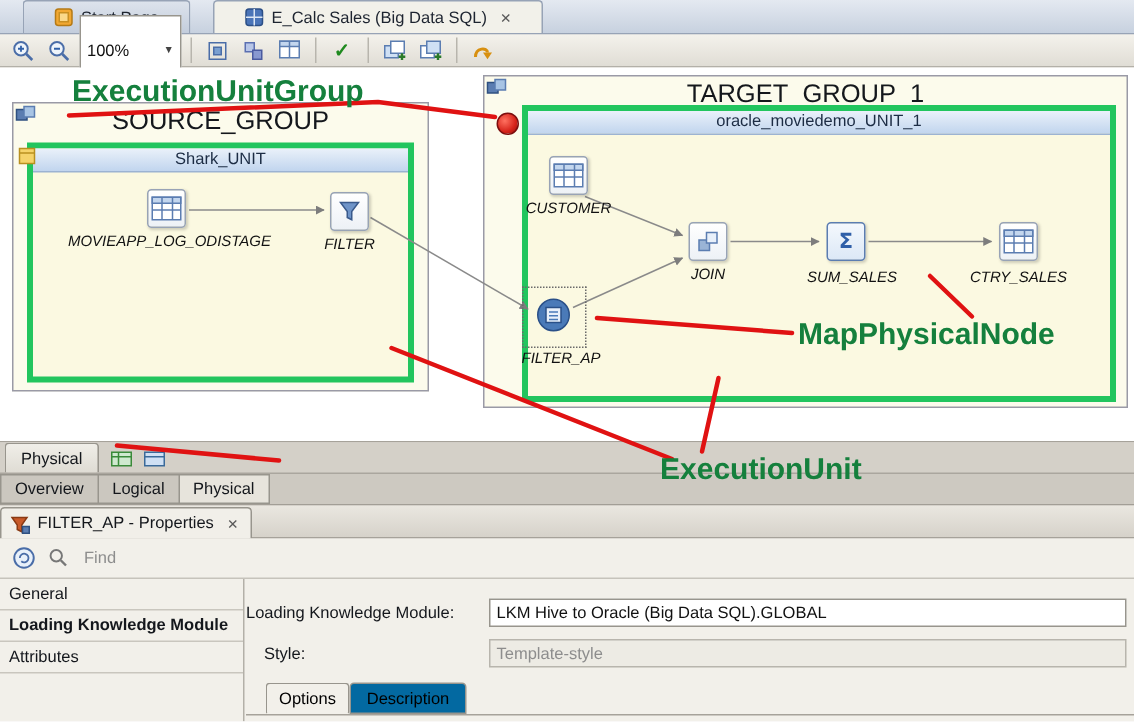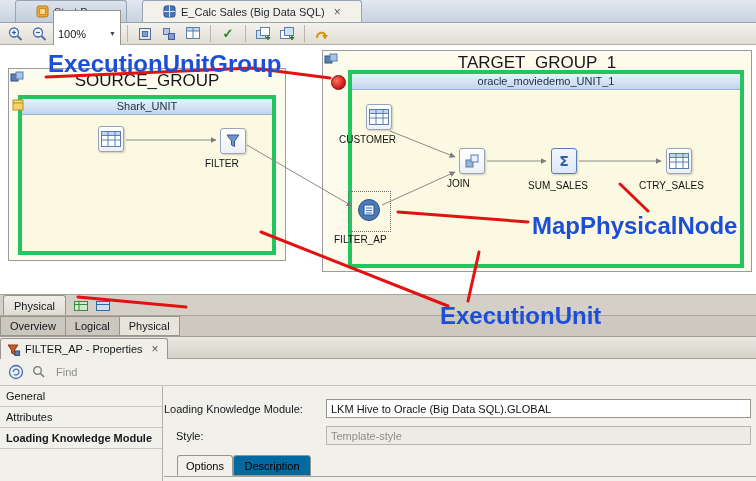--- a/index.html
+++ b/index.html
@@ -29,31 +29,31 @@
   
   .canvasbg{position:absolute;top:45px;left:0;width:756px;height:250px;background:#ffffff;border-bottom:1px solid #a6a29a;box-sizing:border-box;}
   .group{position:absolute;background:#fcfbec;border:1px solid #9a9aa6;z-index:1;box-sizing:border-box;}
   .gtitle{font-size:17px;text-align:center;padding-top:2px;color:#14171c;}
   .unit{position:absolute;background:#fbf9e1;border:4px solid #22c55e;z-index:2;box-sizing:border-box;}
   .uhead{height:15px;background:linear-gradient(#eaf1fa,#c1d5ee);border-bottom:1px solid #9cb3d2;
     font-size:11px;text-align:center;color:#1c2c44;line-height:15px;}
   .nodebox{position:absolute;width:26px;height:26px;background:linear-gradient(#ffffff,#edf1f6);
     border:1px solid #98a3b6;border-radius:3px;display:flex;align-items:center;justify-content:center;
     box-shadow:1px 1px 2px rgba(0,0,0,.18);z-index:6;box-sizing:border-box;}
-  .nlabel{position:absolute;font-size:10px;color:#111;z-index:6;white-space:nowrap;}
+  .nlabel{position:absolute;font-size:10px;color:#111;text-align:center;z-index:6;white-space:nowrap;font-style:italic;}
   .selbox{position:absolute;border:1px dotted #6a6a6a;z-index:5;}
   .reddot{position:absolute;width:15px;height:15px;border-radius:50%;z-index:4;
     background:radial-gradient(circle at 35% 35%, #ff7160, #d6231a 60%, #8f1010);border:1px solid #7c0e0e;box-sizing:border-box;}
   .cornericon{position:absolute;z-index:4;}
   .sigma{font-size:14px;font-weight:bold;color:#2f5fa8;font-family:"DejaVu Sans",sans-serif;}
   .connsvg{position:absolute;top:0;left:0;z-index:5;pointer-events:none;}
 
   
   .redsvg{position:absolute;top:0;left:0;z-index:60;pointer-events:none;}
-  .annot{position:absolute;color:#1d4ed8;font-weight:bold;font-size:24px;z-index:60;white-space:nowrap;}
+  .annot{position:absolute;color:#15803d;font-weight:bold;font-size:20px;z-index:60;white-space:nowrap;}
 
   
   .strip1{position:absolute;top:295px;left:0;width:756px;height:21px;background:#d4d0c8;border-bottom:1px solid #aaa69e;
     display:flex;align-items:flex-end;box-sizing:border-box;}
   .dtab{height:19px;margin-left:3px;padding:0 10px;background:linear-gradient(#f0eee8,#dfdcd4);
     border:1px solid #98958d;border-bottom:none;border-radius:3px 3px 0 0;font-size:11px;color:#14171c;
     display:flex;align-items:center;}
   .strip2{position:absolute;top:316px;left:0;width:756px;height:21px;background:#cdc9c1;border-bottom:1px solid #a29e96;
     display:flex;box-sizing:border-box;}
   .vtab{height:20px;padding:0 9px;font-size:11px;color:#14171c;display:flex;align-items:center;
@@ -226,20 +226,21 @@
 
   <div class="nodebox" style="left:98px;top:126px;">
     <svg width="22" height="20">
         <rect x="1.5" y="2.5" width="19" height="15" fill="#fff" stroke="#5b7db1"></rect>
         <rect x="1.5" y="2.5" width="19" height="4" fill="#c3d6ee" stroke="#5b7db1"></rect>
         <line x1="8" y1="2.5" x2="8" y2="17.5" stroke="#5b7db1"></line>
         <line x1="15" y1="2.5" x2="15" y2="17.5" stroke="#5b7db1"></line>
         <line x1="1.5" y1="11" x2="20.5" y2="11" stroke="#5b7db1"></line>
       </svg>
   </div>
+  <div class="nlabel" style="left:28px;top:156px;width:170px;">MOVIEAPP_LOG_ODISTAGE</div>
 
   <div class="nodebox" style="left:220px;top:128px;">
     <svg width="16" height="16">
         <polygon points="2,2 14,2 9.5,8 9.5,13.5 6.5,12 6.5,8" fill="#6f94c8" stroke="#3a5a8c"></polygon>
       </svg>
   </div>
   <div class="nlabel" style="left:205px;top:158px;width:56px;">FILTER</div>
 
   <div class="nodebox" style="left:366px;top:104px;">
     <svg width="22" height="20">
@@ -338,22 +339,22 @@
     <svg width="14" height="14">
         <circle cx="5.5" cy="5.5" r="3.8" fill="none" stroke="#777" stroke-width="1.3"></circle>
         <line x1="8.5" y1="8.5" x2="12" y2="12" stroke="#777" stroke-width="1.6"></line>
       </svg>
     <input class="findinput" placeholder="Find" style="">
   </div>
 
   <div class="pbody"></div>
   <div class="pnav">
     <div class="pnavitem">General</div>
+    <div class="pnavitem sel">Loading Knowledge Module</div>
     <div class="pnavitem">Attributes</div>
-    <div class="pnavitem sel">Loading Knowledge Module</div>
   </div>
 
   <div class="flabel" style="left:164px;top:403px;">Loading Knowledge Module:</div>
   <div class="ffield ed" style="left:326px;top:399px;width:425px;text-align:center;">
     <span>LKM Hive to Oracle (Big Data SQL).GLOBAL</span>
   </div>
 
   <div class="flabel" style="left:176px;top:430px;">Style:</div>
   <div class="ffield ro" style="left:326px;top:426px;width:425px;">
     <span>Template-style</span>

